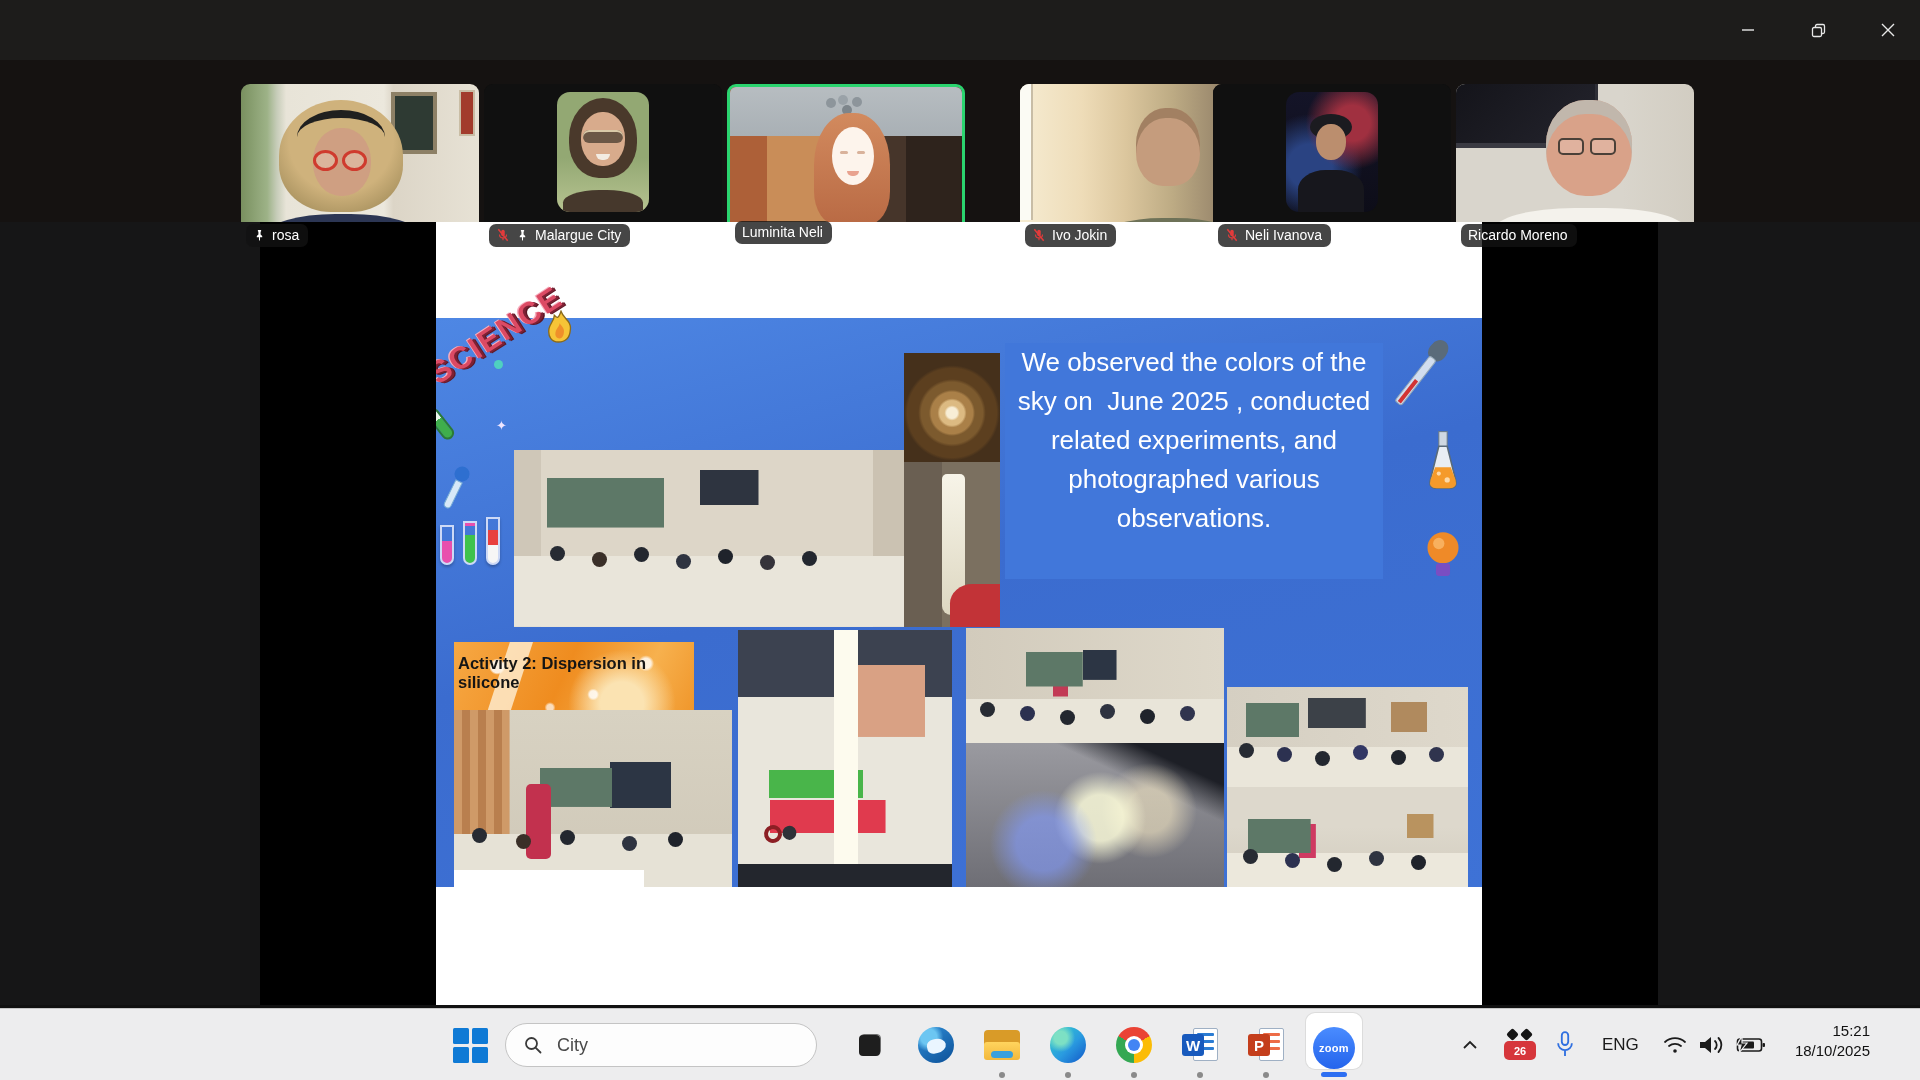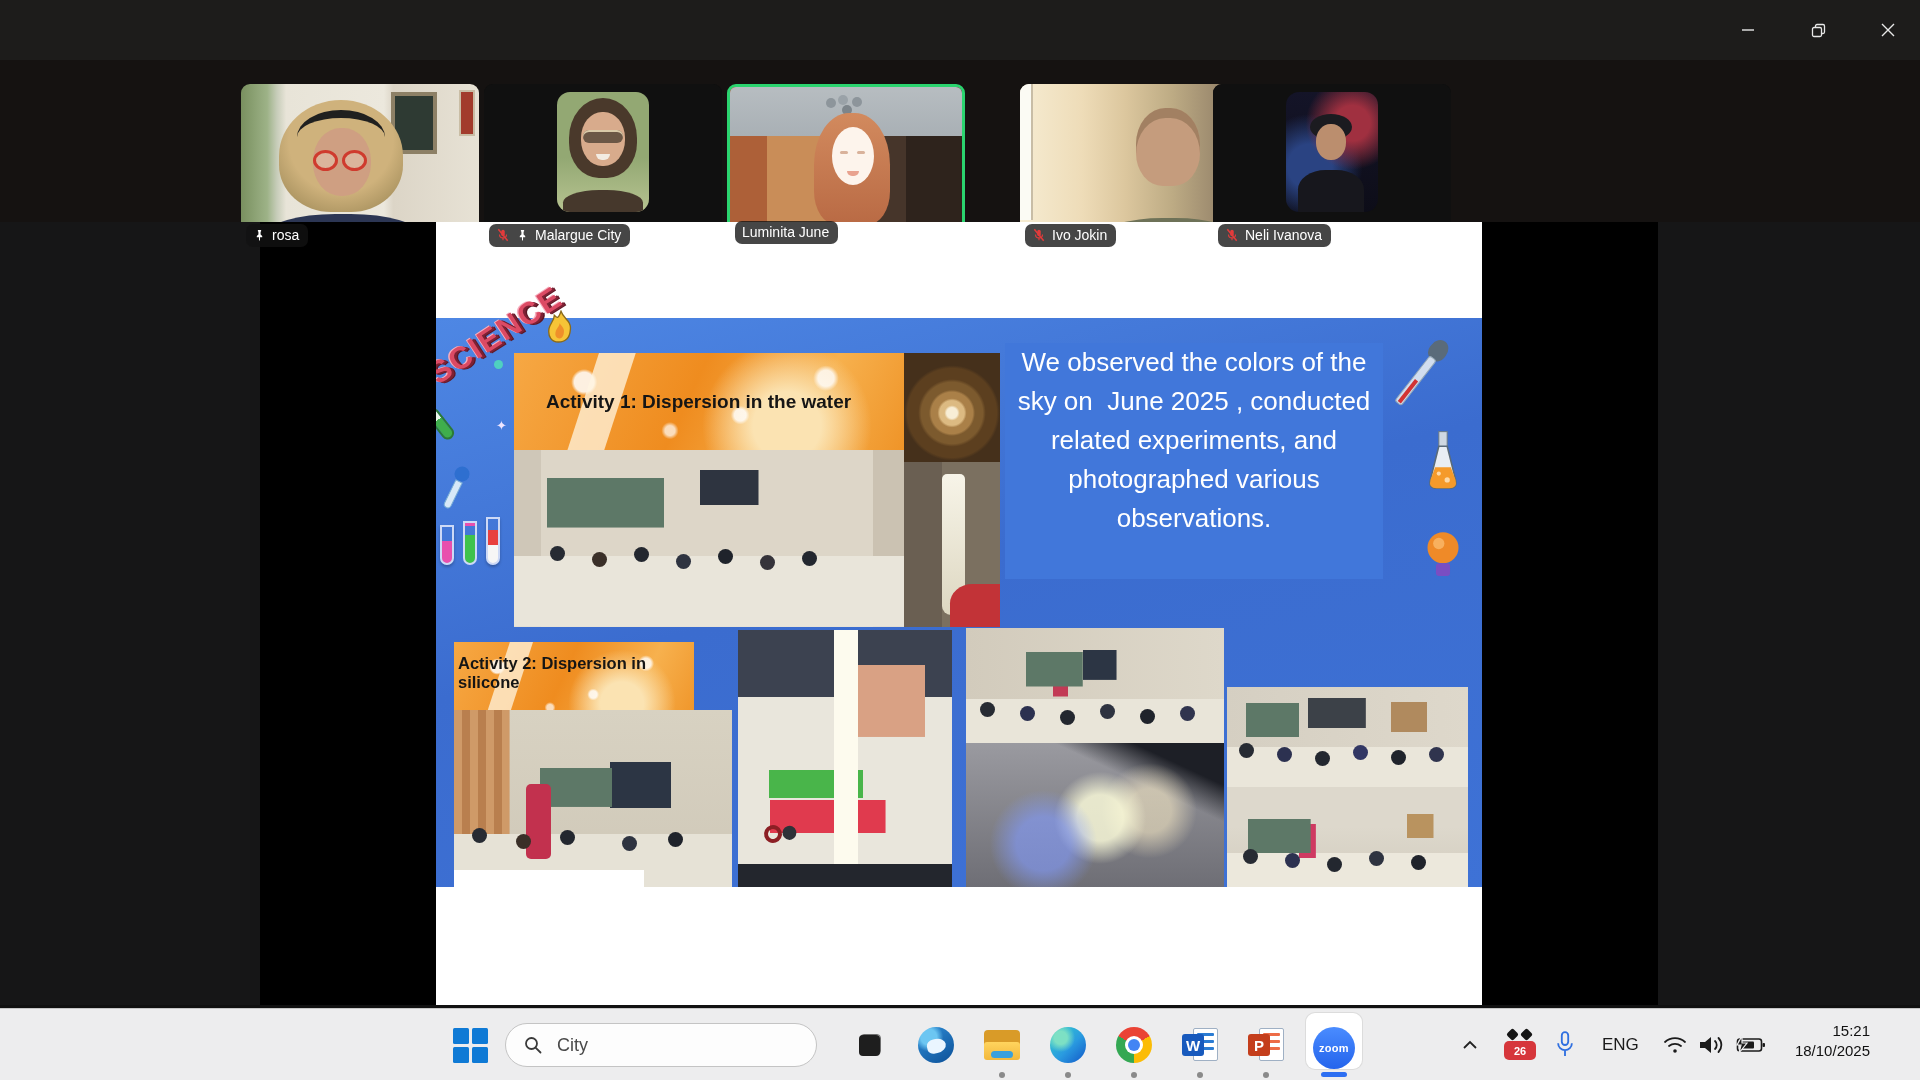--- a/index.html
+++ b/index.html
@@ -309,21 +309,21 @@
   <div class="tile active" style="left:727px">
     <div class="pv pv-lum">
       <div class="chand"></div>
         <div class="hairL"></div>
         <div class="faceL"></div>
       <div class="eyeA"></div>
         <div class="eyeB"></div>
         <div class="mouth"></div>
     </div>
     <div class="plabel">
-      <span>Luminita June</span>
+      <span>Luminita Neli</span>
     </div>
   </div>
 
   <div class="tile" style="left:1020px">
     <div class="pv pv-ivo">
       <div class="door"></div>
         <div class="headI"></div>
         <div class="torsoI"></div>
     </div>
     <div class="plabel">
@@ -353,41 +353,51 @@
             <rect x="9" y="3" width="6" height="11" rx="3" fill="#e23b3b"></rect>
             <path d="M6 11a6 6 0 0 0 12 0" stroke="#e23b3b" stroke-width="2" fill="none"></path>
             <line x1="12" y1="17" x2="12" y2="21" stroke="#e23b3b" stroke-width="2"></line>
             <line x1="4" y1="2" x2="20" y2="22" stroke="#e23b3b" stroke-width="2.6"></line>
           </svg>
       </span>
       <span>Neli Ivanova</span>
     </div>
   </div>
 
+  <div class="tile" style="left:1456px">
+    <div class="pv pv-ric">
+      <div class="tv"></div>
+        <div class="headR"></div>
+        <div class="gl1"></div>
+        <div class="gl2"></div>
+        <div class="torsoR"></div>
+        <div class="tie"></div>
+    </div>
+    <div class="plabel">
+      <span>Ricardo Moreno</span>
+    </div>
+  </div>
 </div>
 
 <div class="main">
   <div class="stage">
     <div class="slide">
       <div class="blue"></div>
 
       <div class="sci-art">
         <svg class="sci-flame" width="34" height="40" viewBox="0 0 24 30">
           <path d="M12 1 C14 7 20 8 19 15 C18.5 21 15 24 10 24 C5 24 2 20 3 14 C3.7 10 7 8 7 4 C9 6 10 7 12 1 Z" fill="#f6c437" stroke="#8a6a1a" stroke-width="1"></path>
           <path d="M11 10 C13 13 15 14 14 18 C13.4 21 11 22 9.5 21 C7 19.6 7.6 16 9 14 C10 12.6 10.6 12 11 10 Z" fill="#ef8f2a"></path>
         </svg>
         <div class="sci-word">SCIENCE</div>
         <div class="sci-dot"></div>
         <div class="sci-star">✦</div>
         <div class="sci-tube"></div>
       </div>
 
-      <div class="banner banner1">
-        <div class="btxt">Activity 1: Dispersion in the water</div>
-      </div>
       <div class="ph ph-a1class">
         <div class="heads" style="left:36px; top:96px;"></div>
       </div>
       <div class="ph ph-circles"></div>
       <div class="ph ph-glass">
           <div class="gbar"></div>
           <div class="gred"></div>
         </div>
 
       <div class="stext">

